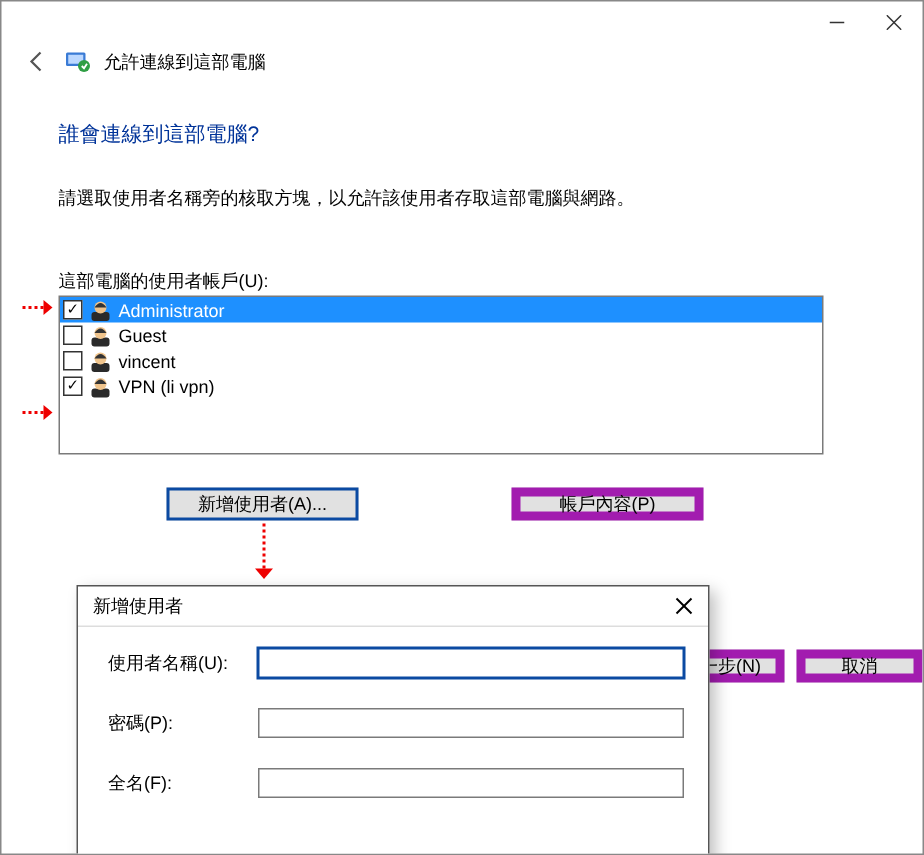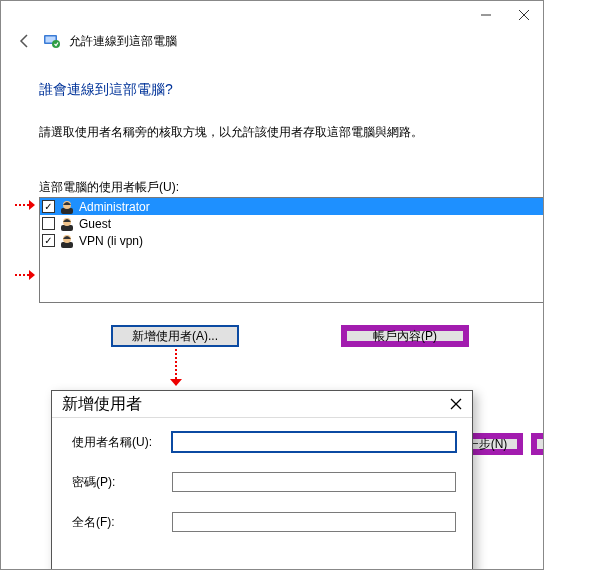--- a/index.html
+++ b/index.html
@@ -1,16 +1,16 @@
 <!DOCTYPE html>
 <html><head>
 <meta charset="utf-8">
 <style>
   html,body{margin:0;padding:0;background:#fff;font-family:"Microsoft JhengHei","Segoe UI",Arial,sans-serif;font-size:12px;color:#000}
-  .root{position:relative;width:544px;height:570px;border:1px solid #888;box-sizing:border-box;overflow:hidden}
+  .root{position:relative;width:616px;height:570px;border:1px solid #888;box-sizing:border-box;overflow:hidden}
 
   
   .titlebar{position:absolute;top:0;right:0;height:28px;display:flex;align-items:center}
   .titlebtn{width:38px;height:28px;display:flex;align-items:center;justify-content:center;color:#555}
 
   
   .hdr{position:absolute;left:14px;top:30px;display:flex;align-items:center;gap:8px}
   .back{width:20px;height:20px;display:flex;align-items:center;justify-content:center;color:#555}
   .hdr-title{font-size:12px}
 
@@ -43,21 +43,21 @@
   .underlist{position:absolute;top:324px;left:0;width:100%}
   .underlist .add{position:absolute;left:110px;width:128px}
   .underlist .prop{position:absolute;left:340px;width:128px}
 
   
   .footer{position:absolute;top:432px;left:438px;display:flex;gap:8px}
   .footer .btn{width:77px}
 
   
   .modal{position:absolute;left:50px;top:389px;width:420px;border:1px solid #555;background:#fff;box-shadow:4px 4px 10px rgba(0,0,0,0.25)}
-  .modal .m-title{height:26px;display:flex;align-items:center;justify-content:space-between;padding:0 6px 0 10px;border-bottom:1px solid #ddd;font-size:16px}
+  .modal .m-title{height:26px;display:flex;align-items:center;justify-content:space-between;padding:0 6px 0 10px;border-bottom:1px solid #ddd;font-size:12px}
   .modal .m-body{padding:14px 16px 8px 20px}
   .frow{display:flex;align-items:center;margin-bottom:20px}
   .frow label{width:100px}
   .frow input{flex:1;height:20px;border:1px solid #7a7a7a;box-sizing:border-box;padding:0 4px;font:inherit}
   .frow input.focus{border:1px solid #0b4aa2;outline:1px solid #0b4aa2}
   .m-foot{display:flex;justify-content:flex-end;gap:10px;padding:10px 16px 14px}
   .close-x{width:20px;height:20px;display:flex;align-items:center;justify-content:center;cursor:pointer}
 </style>
 </head>
 <body>
@@ -114,20 +114,29 @@
       <div class="row">
         <span class="chk"></span>
         <span class="usericon"><svg width="16" height="16">
             <rect x="2" y="9" width="12" height="6" rx="2" fill="#2a2a2a"></rect>
             <circle cx="8" cy="6" r="4" fill="#f0c48c"></circle>
             <path d="M4 6 q4 -6 8 0" fill="#333"></path>
           </svg></span>
         <span class="lbl">Guest</span>
       </div>
       <div class="row">
+        <span class="chk"></span>
+        <span class="usericon"><svg width="16" height="16">
+            <rect x="2" y="9" width="12" height="6" rx="2" fill="#2a2a2a"></rect>
+            <circle cx="8" cy="6" r="4" fill="#f0c48c"></circle>
+            <path d="M4 6 q4 -6 8 0" fill="#333"></path>
+          </svg></span>
+        <span class="lbl">vincent</span>
+      </div>
+      <div class="row">
         <span class="chk">✓</span>
         <span class="usericon"><svg width="16" height="16">
             <rect x="2" y="9" width="12" height="6" rx="2" fill="#2a2a2a"></rect>
             <circle cx="8" cy="6" r="4" fill="#f0c48c"></circle>
             <path d="M4 6 q4 -6 8 0" fill="#333"></path>
           </svg></span>
         <span class="lbl">VPN (li vpn)</span>
       </div>
     </div>
 

